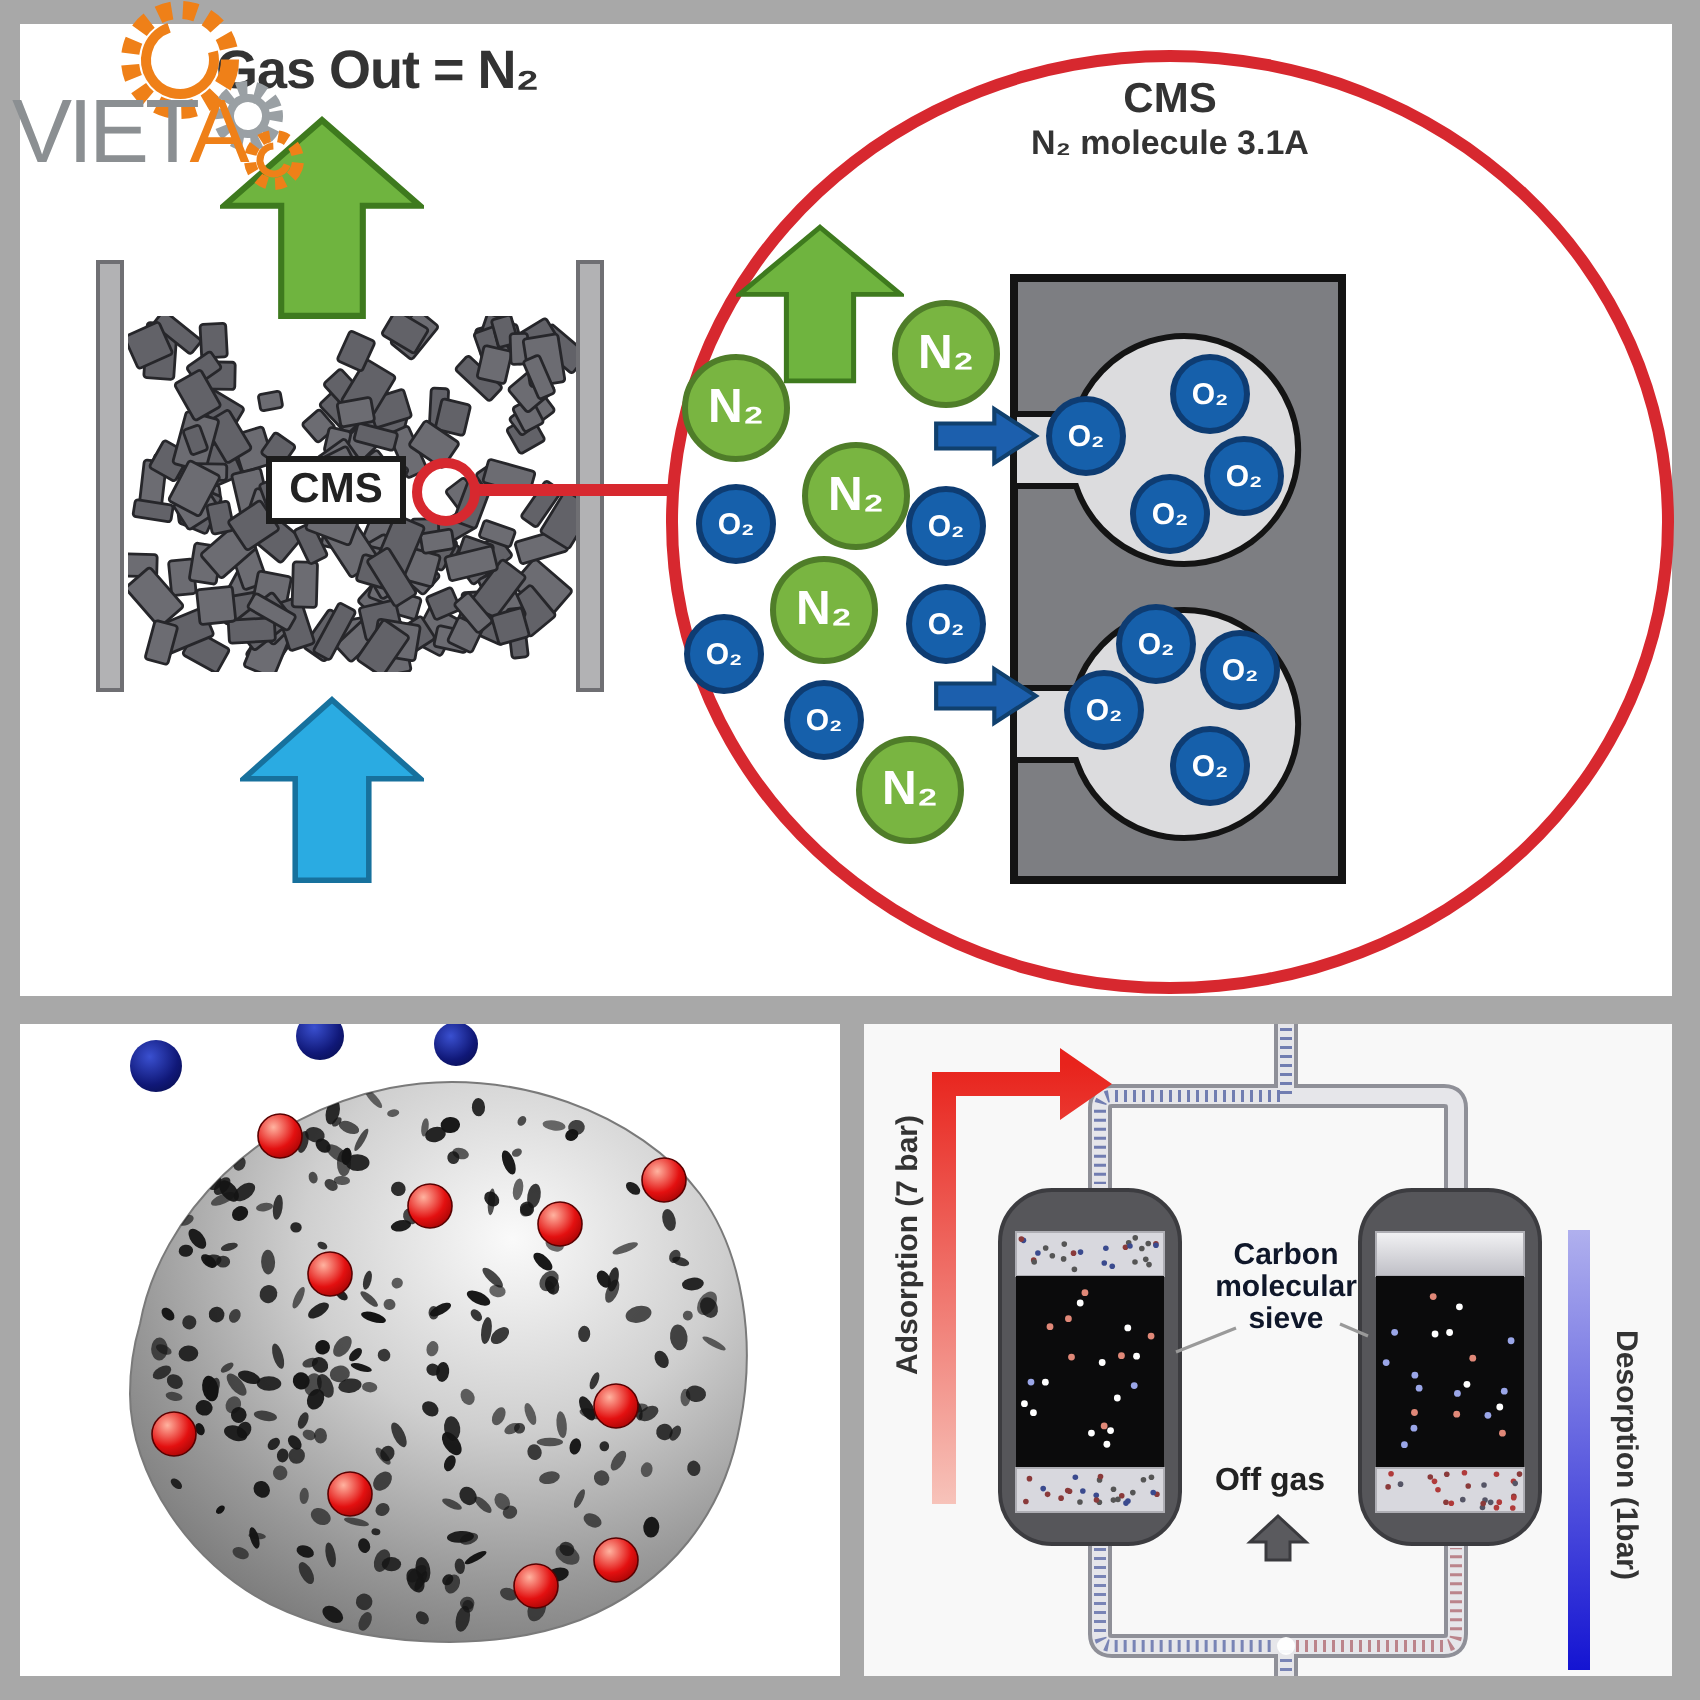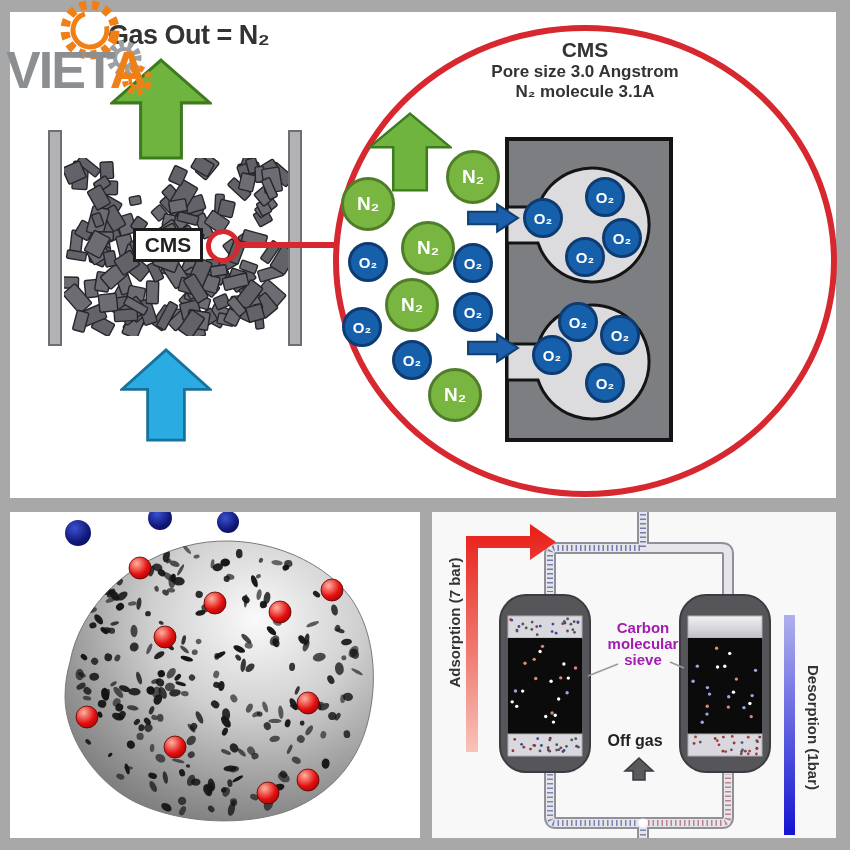--- a/index.html
+++ b/index.html
@@ -28,34 +28,34 @@
 
   #inset-circle{left:323px;top:13px;width:492px;height:460px;background:#fff;
     border:6px solid #d7282f;border-radius:50%;z-index:2;}
   .inset-layer{z-index:3;}
   #inset-text{left:425px;top:26px;width:300px;text-align:center;z-index:4;color:#333;}
   #inset-text .t1{font-size:21px;font-weight:bold;}
   #inset-text .t2{font-size:17px;font-weight:bold;line-height:20px;}
 
   .mol{position:absolute;border-radius:50%;display:flex;align-items:center;justify-content:center;
     color:#fff;font-weight:bold;z-index:5;box-sizing:border-box;}
-  .mol.n2{width:54px;height:54px;background:#79b541;border:3px solid #4f7d29;font-size:19px;}
+  .mol.n2{width:54px;height:54px;background:#79b541;border:3px solid #4f7d29;font-size:24px;}
   .mol.o2{width:40px;height:40px;background:#1660ab;border:3px solid #0e3c72;font-size:15px;}
 
   #brand{left:2px;top:0px;width:200px;height:115px;z-index:50;}
-  #brand-text{position:absolute;left:4px;top:40px;font-size:52px;font-weight:bold;letter-spacing:-2px;z-index:51;}
+  #brand-text{position:absolute;left:4px;top:40px;font-size:45px;font-weight:normal;letter-spacing:-2px;z-index:51;}
   #brand-text .g{color:#8b8f92;}
   #brand-text .o{color:#ef8018;}
   .gearsvg{position:absolute;z-index:52;}
 
   .rot-label{position:absolute;font-weight:bold;color:#333;font-size:15px;text-align:center;}
   #ads-label{left:-58px;top:102px;width:160px;transform:rotate(-90deg);}
   #des-label{left:301px;top:207px;width:160px;transform:rotate(90deg);}
   #cms-sieve-label{left:146px;top:108px;width:130px;text-align:center;font-weight:bold;
-    font-size:15px;line-height:16px;color:#a21caf;z-index:4;}
+    font-size:15px;line-height:16px;color:#0f172a;z-index:4;}
   #off-gas{left:157px;top:220px;width:92px;text-align:center;font-weight:bold;font-size:16px;color:#222;z-index:4;}
 </style>
 </head>
 <body>
 
 <div id="panel-top" class="panel">
 
   <div id="gas-out" class="abs dk">Gas Out = N₂</div>
 
   <svg class="abs" style="left:100px;top:46px;" width="102" height="102" viewBox="0 0 100 100" preserveAspectRatio="none">
@@ -223,21 +223,20 @@
   <div id="mag-line" class="abs"></div>
 
   <svg class="abs" style="left:110px;top:336px;" width="92" height="94" viewBox="0 0 100 100" preserveAspectRatio="none">
     <polygon points="50,2 98,44 70,44 70,98 30,98 30,44 2,44" fill="#2aabe2" stroke="#17719d" stroke-width="3"></polygon>
   </svg>
 
   <div id="inset-circle" class="abs"></div>
 
   <div id="inset-text" class="abs">
     <div class="t1">CMS</div>
-    <div class="t2">Pore size 3.0 Angstrom</div>
     <div class="t2">N₂ molecule 3.1A</div>
   </div>
 
   <svg class="abs inset-layer" style="left:358px;top:100px;z-index:4;" width="84" height="80" viewBox="0 0 100 100" preserveAspectRatio="none">
     <polygon points="50,2 98,44 70,44 70,98 30,98 30,44 2,44" fill="#6fb43f" stroke="#3e7a1e" stroke-width="3"></polygon>
   </svg>
 
   <svg class="abs inset-layer" style="left:495px;top:125px;z-index:4;" width="168" height="305" viewBox="0 0 168 305">
     <rect x="2" y="2" width="164" height="301" fill="#7d7e82" stroke="#141414" stroke-width="4"></rect>
     <path d="M2,70 L33,70 A57,57 0 1 1 33,106 L2,106 Z" fill="#dcdcde" stroke="#141414" stroke-width="3"></path>

